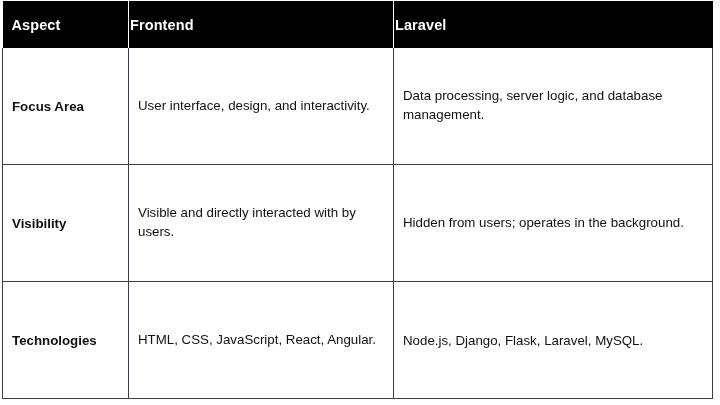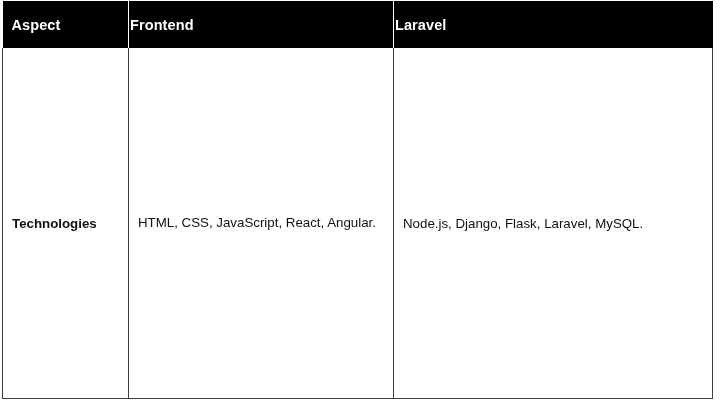--- a/index.html
+++ b/index.html
@@ -117,21 +117,39 @@
     <thead>
       <tr class="head-row">
         <th class="h-aspect">Aspect</th>
         <th class="h-front">Frontend</th>
         <th class="h-back">Laravel</th>
       </tr>
     </thead>
 
     <tbody>
 
+      <tr>
+        <td class="cell-aspect">Focus Area</td>
+        <td class="cell-body">
+          <span class="cell-text two-line">User interface, design, and interactivity.</span>
+        </td>
+        <td class="cell-body cell-back">
+          <span class="cell-text two-line">Data processing, server logic, and database management.</span>
+        </td>
+      </tr>
 
+      <tr>
+        <td class="cell-aspect">Visibility</td>
+        <td class="cell-body">
+          <span class="cell-text two-line">Visible and directly interacted with by users.</span>
+        </td>
+        <td class="cell-body cell-back">
+          <span class="cell-text two-line">Hidden from users; operates in the background.</span>
+        </td>
+      </tr>
 
       <tr>
         <td class="cell-aspect">Technologies</td>
         <td class="cell-body">
           <span class="cell-text two-line">HTML, CSS, JavaScript, React, Angular.</span>
         </td>
         <td class="cell-body cell-back">
           <span class="cell-text">Node.js, Django, Flask, Laravel, MySQL.</span>
         </td>
       </tr>

